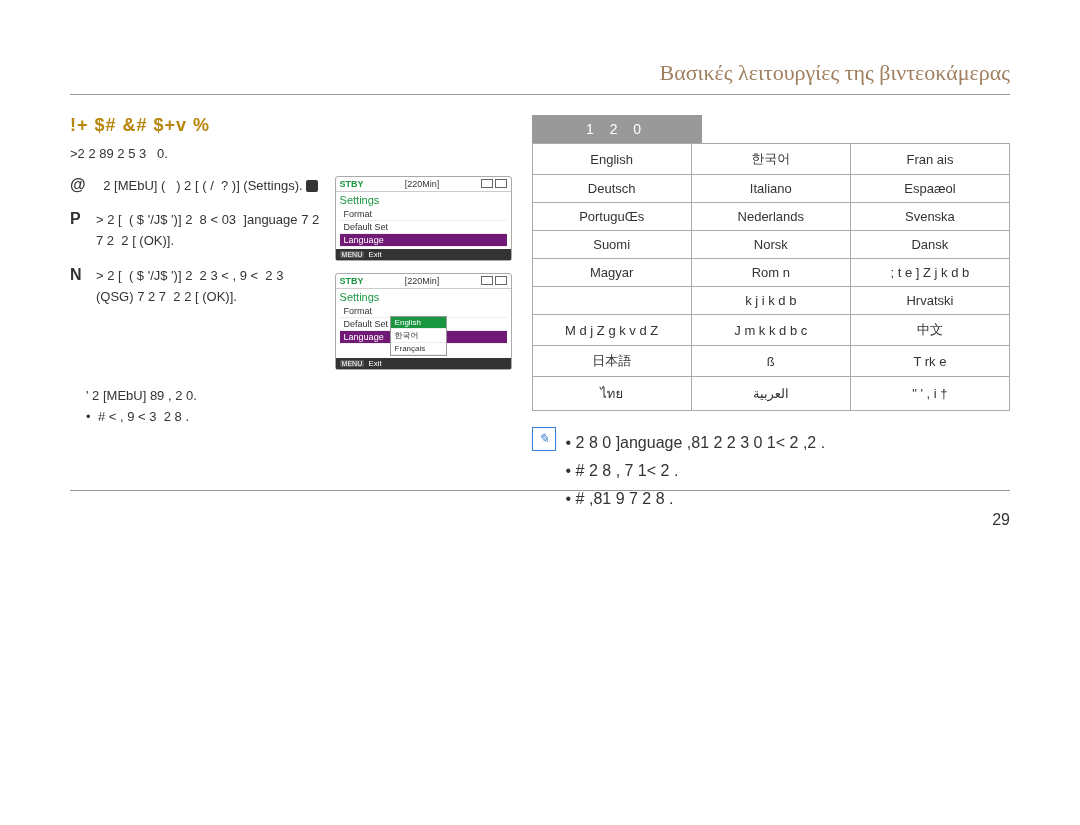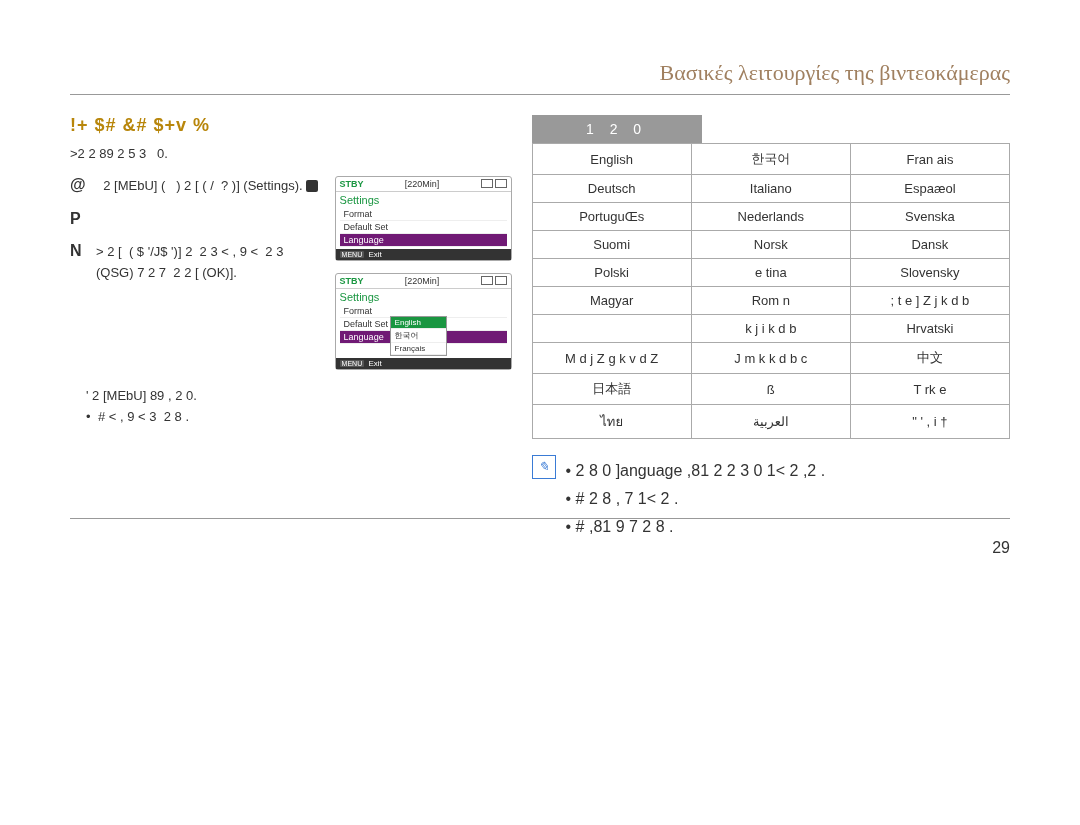--- a/index.html
+++ b/index.html
@@ -230,20 +230,21 @@
         <div class="left-text">
           <div class="step">
             <div class="step-num">@</div>
             <div class="step-body">
               <span>&nbsp; 2 [MEbU]   ( &nbsp; )  2 [      (   /&nbsp; ?  )]  (Settings).</span>
               <span class="settings-icon"></span>
             </div>
           </div>
           <div class="step">
             <div class="step-num">P</div>
+            <div class="step-body">&gt;        2 [&nbsp;  ( $ '/J$ ')]   2&nbsp;      8 &lt;   03&nbsp; ]anguage   7   2 7 2&nbsp;   2 [    (OK)].</div>
           </div>
           <div class="step">
             <div class="step-num">N</div>
             <div class="step-body">&gt;        2 [&nbsp;  ( $ '/J$ ')]   2&nbsp;   2 3       &lt; , 9 &lt;&nbsp;   2    3  (QSG)   7   2 7&nbsp;   2      2 [    (OK)].</div>
           </div>
         </div>
 
         <div class="left-screens">
 
           <div class="screen">
@@ -319,25 +320,20 @@
               <td>PortuguŒs</td>
               <td>Nederlands</td>
               <td>Svenska</td>
             </tr>
             <tr>
               <td>Suomi</td>
               <td>Norsk</td>
               <td>Dansk</td>
             </tr>
             <tr>
-              <td>Polski</td>
-              <td>e tina</td>
-              <td>Slovensky</td>
-            </tr>
-            <tr>
               <td>Magyar</td>
               <td>Rom n</td>
               <td>; t e ] Z j k d b</td>
             </tr>
             <tr>
               <td></td>
               <td>k j i k d b</td>
               <td>Hrvatski</td>
             </tr>
             <tr>

